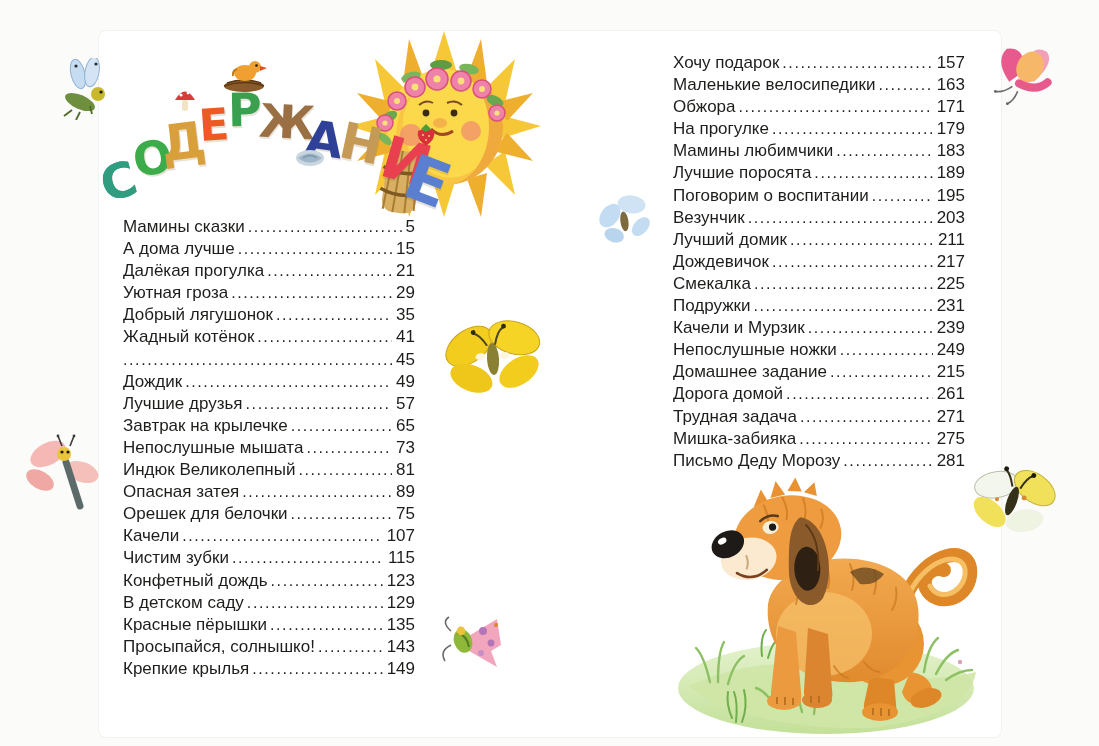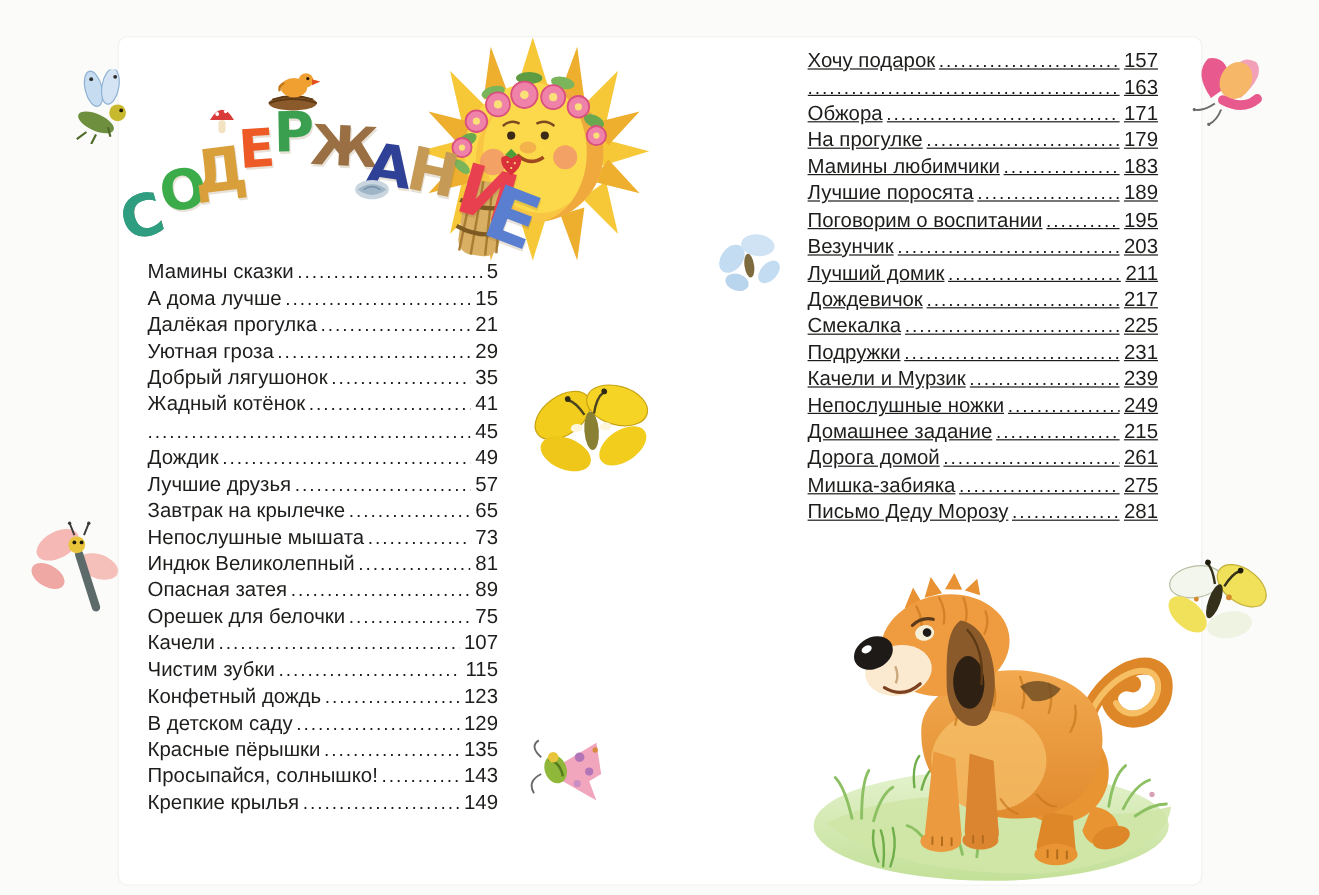--- a/index.html
+++ b/index.html
@@ -10,21 +10,21 @@
     position:relative;
     overflow:hidden;
   }
   .spread {
     position:absolute; left:98px; top:30px; width:904px; height:708px;
     background:#ffffff; border:1px solid #f2f2f0; border-radius:8px;
   }
   
   .toc-col { position:absolute; width:292px; color:#1d1d1b; }
   .toc-left  { left:24px;  top:186px; }
-  .toc-right { left:574px; top:10px;text-decoration:underline; }
+  .toc-right { left:574px; top:22px; }
   .row { display:flex; align-items:baseline; height:22.1px; font-size:17px; }
   .row .t   { white-space:nowrap; padding-right:3px; }
   .row .dots{ flex:1; overflow:hidden; white-space:nowrap; color:#1d1d1b; }
   .row .dots::after{
     content:"...................................................................................................";
     letter-spacing:1.6px; font-size:16px;
   }
   .row .num { white-space:nowrap; padding-left:4px; }
   
   .title-zone { position:absolute; left:0; top:0; width:480px; height:230px; }
@@ -311,20 +311,21 @@
 
   <div class="toc-col toc-right">
 
       <div class="row">
         <span class="t">Хочу подарок</span>
         <span class="dots"></span>
         <span class="num">157</span>
       </div>
 
       <div class="row">
+        <span class="t">Маленькие велосипедики</span>
         <span class="dots"></span>
         <span class="num">163</span>
       </div>
 
       <div class="row">
         <span class="t">Обжора</span>
         <span class="dots"></span>
         <span class="num">171</span>
       </div>
 
@@ -399,20 +400,25 @@
         <span class="dots"></span>
         <span class="num">215</span>
       </div>
 
       <div class="row">
         <span class="t">Дорога домой</span>
         <span class="dots"></span>
         <span class="num">261</span>
       </div>
 
+      <div class="row">
+        <span class="t">Трудная задача</span>
+        <span class="dots"></span>
+        <span class="num">271</span>
+      </div>
 
       <div class="row">
         <span class="t">Мишка-забияка</span>
         <span class="dots"></span>
         <span class="num">275</span>
       </div>
 
       <div class="row">
         <span class="t">Письмо Деду Морозу</span>
         <span class="dots"></span>

